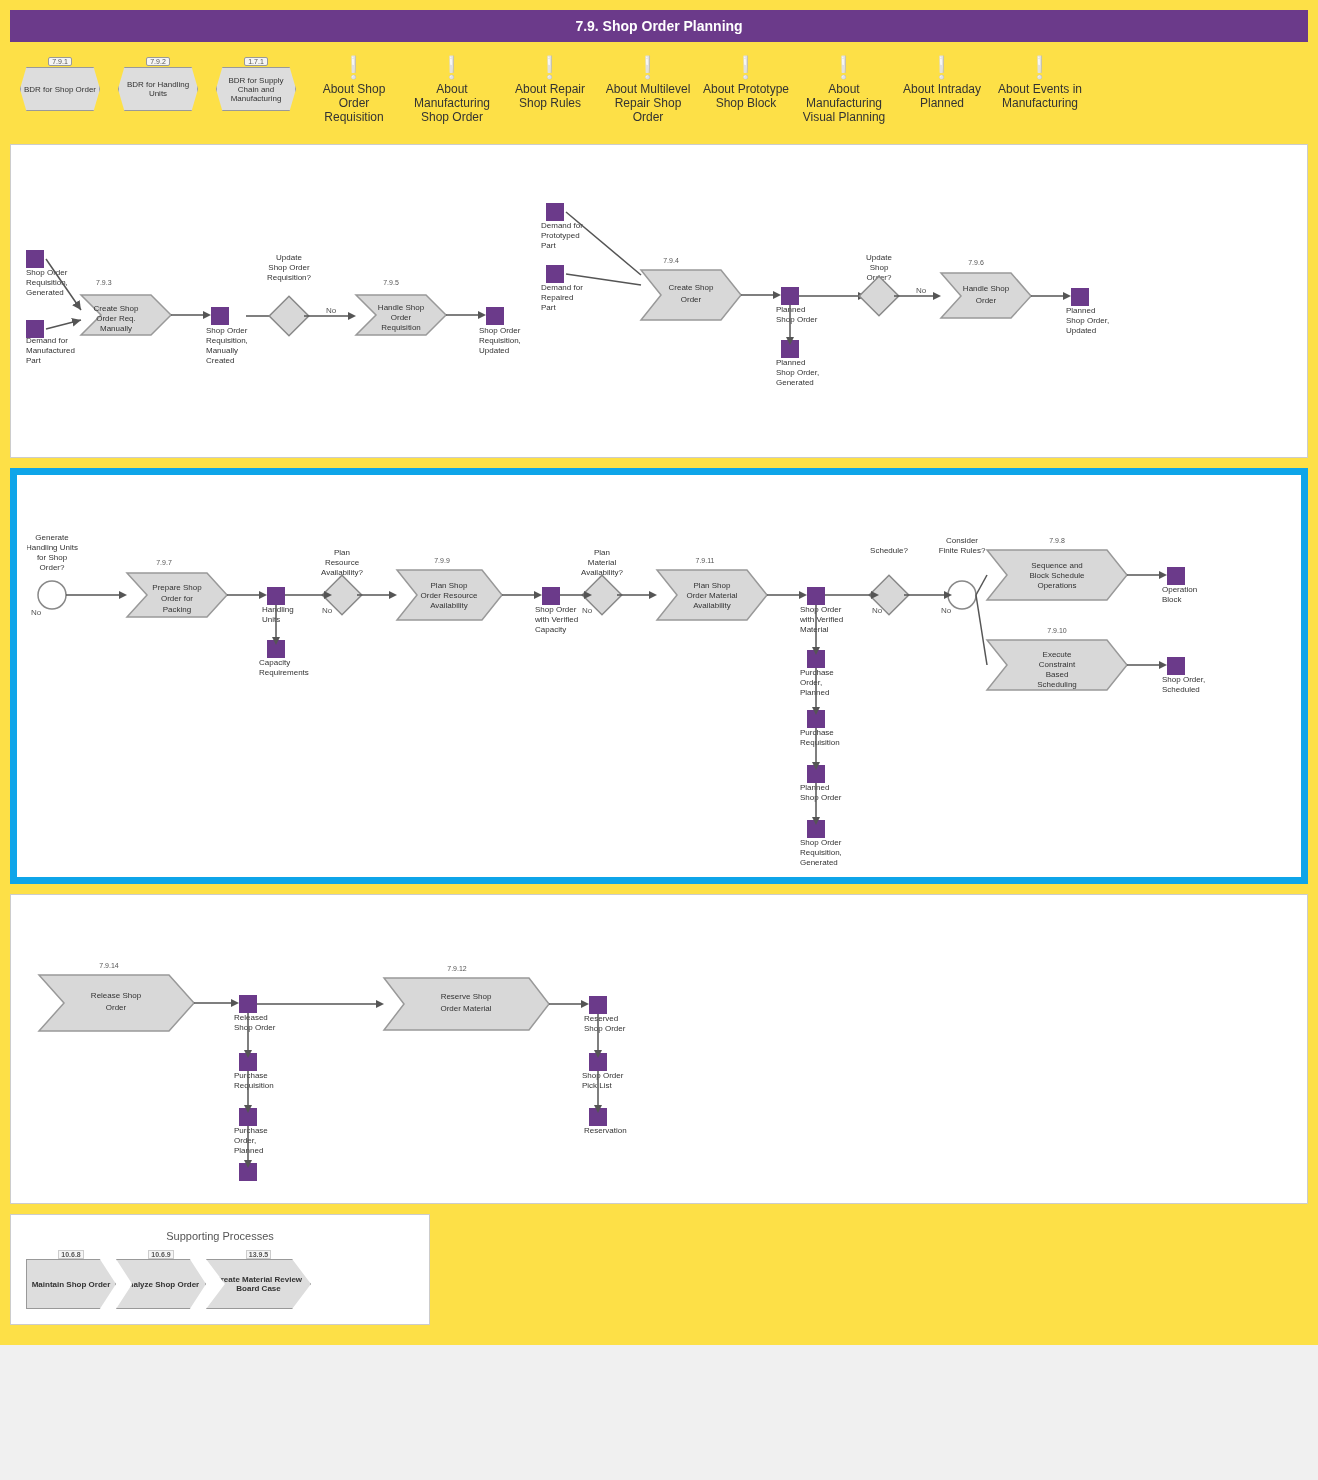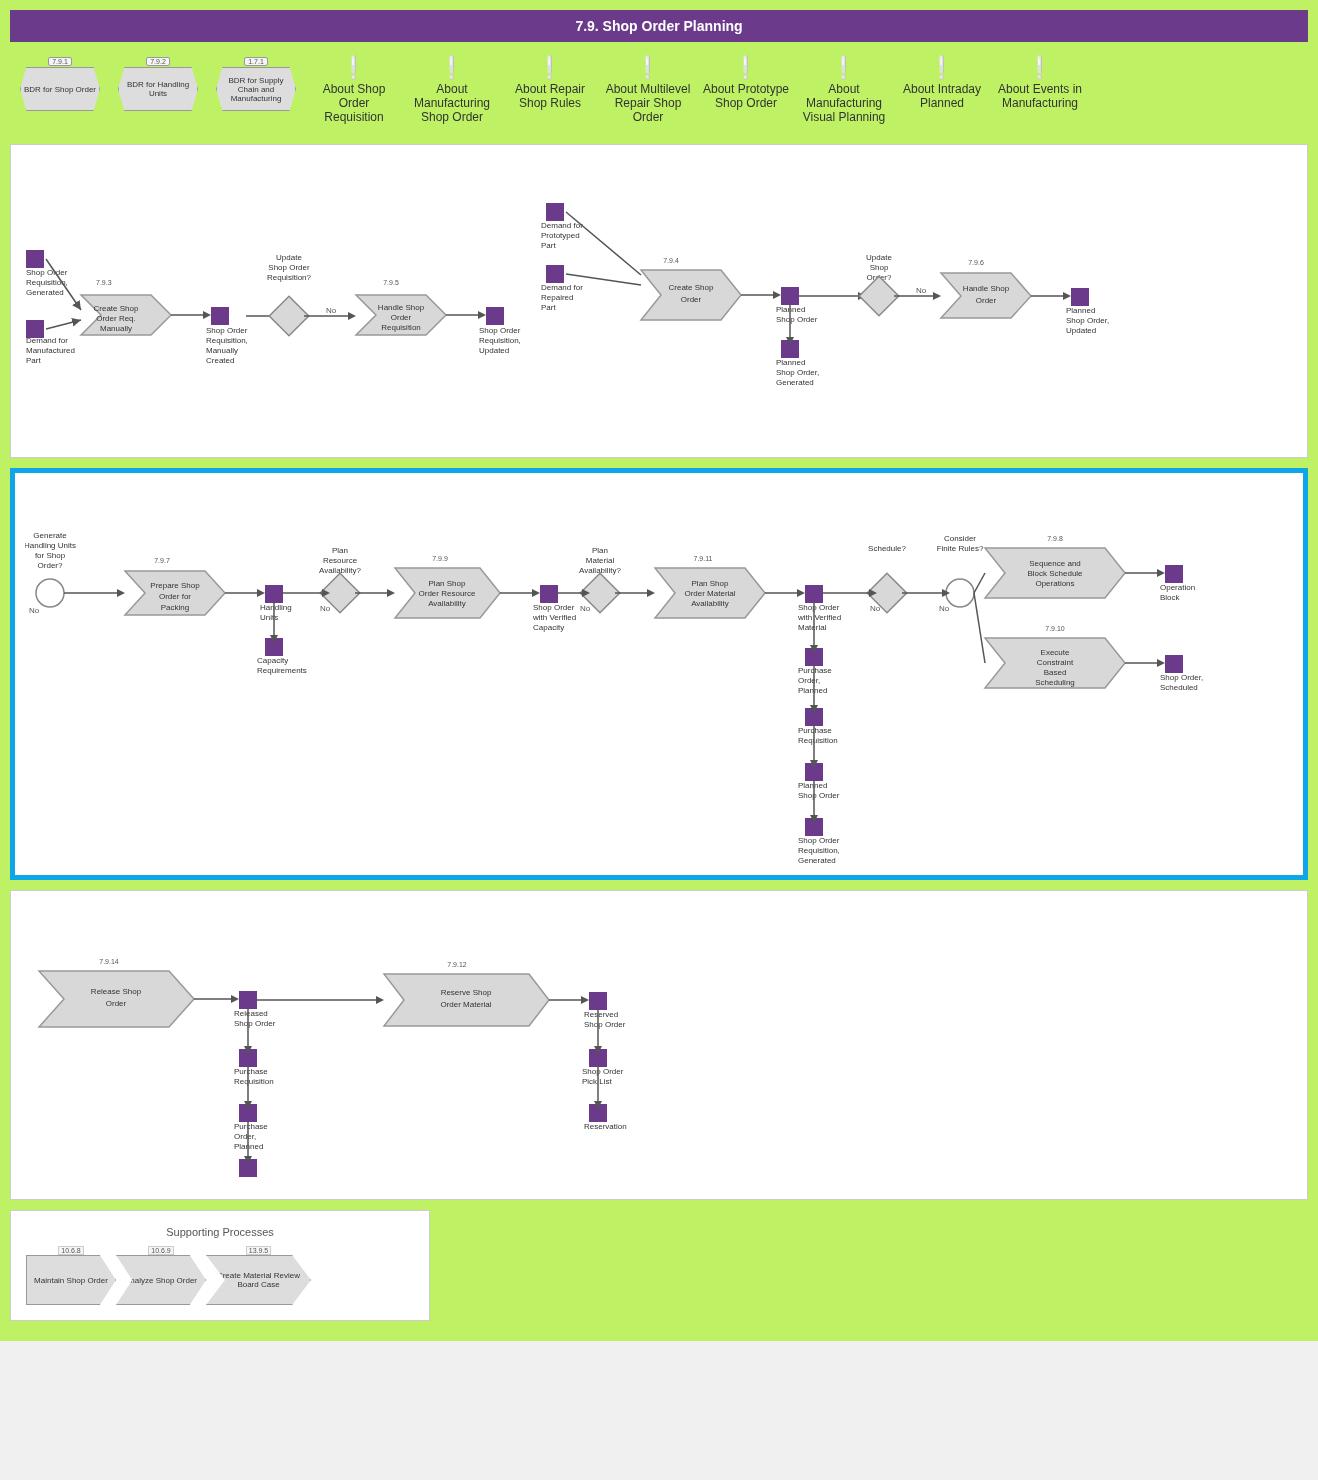--- a/index.html
+++ b/index.html
@@ -7,21 +7,21 @@
       font-family: Arial, sans-serif;
       background: #f0f0f0;
       font-size: 10px;
       color: #333;
       width: 1318px;
       min-height: 1480px;
     }
 
     .page-wrapper {
       width: 1318px;
-      background: #bef264;
+      background: #fde047;
       padding: 10px;
     }
 
     
     .title-bar {
       background: #6b3a8a;
       color: white;
       text-align: center;
       font-size: 14px;
       font-weight: bold;
@@ -136,21 +136,21 @@
       <div class="exclaim-label">About Repair Shop Rules</div>
     </div>
 
     <div class="exclaim-item">
       <div class="exclaim-icon">❕</div>
       <div class="exclaim-label">About Multilevel Repair Shop Order</div>
     </div>
 
     <div class="exclaim-item">
       <div class="exclaim-icon">❕</div>
-      <div class="exclaim-label">About Prototype Shop Order</div>
+      <div class="exclaim-label">About Prototype Shop Block</div>
     </div>
 
     <div class="exclaim-item">
       <div class="exclaim-icon">❕</div>
       <div class="exclaim-label">About Manufacturing Visual Planning</div>
     </div>
 
     <div class="exclaim-item">
       <div class="exclaim-icon">❕</div>
       <div class="exclaim-label">About Intraday Planned</div>
@@ -282,21 +282,21 @@
       <text x="1045" y="178" font-size="8" fill="#333">Updated</text>
 
       <defs>
         <marker id="arrow" viewBox="0 0 10 10" refX="10" refY="5" markerWidth="6" markerHeight="6" orient="auto">
           <path d="M 0 0 L 10 5 L 0 10 z" fill="#555"></path>
         </marker>
       </defs>
     </svg>
   </div>
 
-  <div style="background:white;border:5px solid #0ea5e9;padding:10px;margin-bottom:10px;">
+  <div style="background:white;border:7px solid #0ea5e9;padding:10px;margin-bottom:10px;">
     <svg width="1280" height="380">
       <defs>
         <marker id="arrow2" viewBox="0 0 10 10" refX="10" refY="5" markerWidth="6" markerHeight="6" orient="auto">
           <path d="M 0 0 L 10 5 L 0 10 z" fill="#555"></path>
         </marker>
       </defs>
 
       <text x="25" y="55" font-size="8" fill="#333" text-anchor="middle">Generate</text>
       <text x="25" y="65" font-size="8" fill="#333" text-anchor="middle">Handling Units</text>
       <text x="25" y="75" font-size="8" fill="#333" text-anchor="middle">for Shop</text>
@@ -516,21 +516,21 @@
 
       <line x1="569" y1="101" x2="569" y2="140" stroke="#555" stroke-width="1.5"></line>
       <line x1="569" y1="158" x2="569" y2="195" stroke="#555" stroke-width="1.5"></line>
       <polygon points="565,137 569,145 573,137" fill="#555"></polygon>
       <polygon points="565,192 569,200 573,192" fill="#555"></polygon>
     </svg>
   </div>
 
   <div style="background:white;border:1px solid #ccc;padding:15px;margin-bottom:10px;width:420px;">
     <div style="font-size:11px;color:#555;text-align:center;margin-bottom:8px;">Supporting Processes</div>
-    <div style="display:flex;align-items:center;gap:0px;">
+    <div style="display:flex;align-items:center;gap:0px;font-weight:bold;">
 
       <div style="display:flex;flex-direction:column;align-items:center;">
         <span style="font-size:7px;color:#555;border:1px solid #ccc;padding:0 2px;background:#f5f5f5;">10.6.8</span>
         <div style="width:90px;height:50px;background:#ddd;border:1.5px solid #999;clip-path:polygon(0% 0%,82% 0%,100% 50%,82% 100%,0% 100%);display:flex;align-items:center;justify-content:center;text-align:center;">
           <span style="font-size:8px;">Maintain Shop Order</span>
         </div>
       </div>
 
       <div style="display:flex;flex-direction:column;align-items:center;">
         <span style="font-size:7px;color:#555;border:1px solid #ccc;padding:0 2px;background:#f5f5f5;">10.6.9</span>

